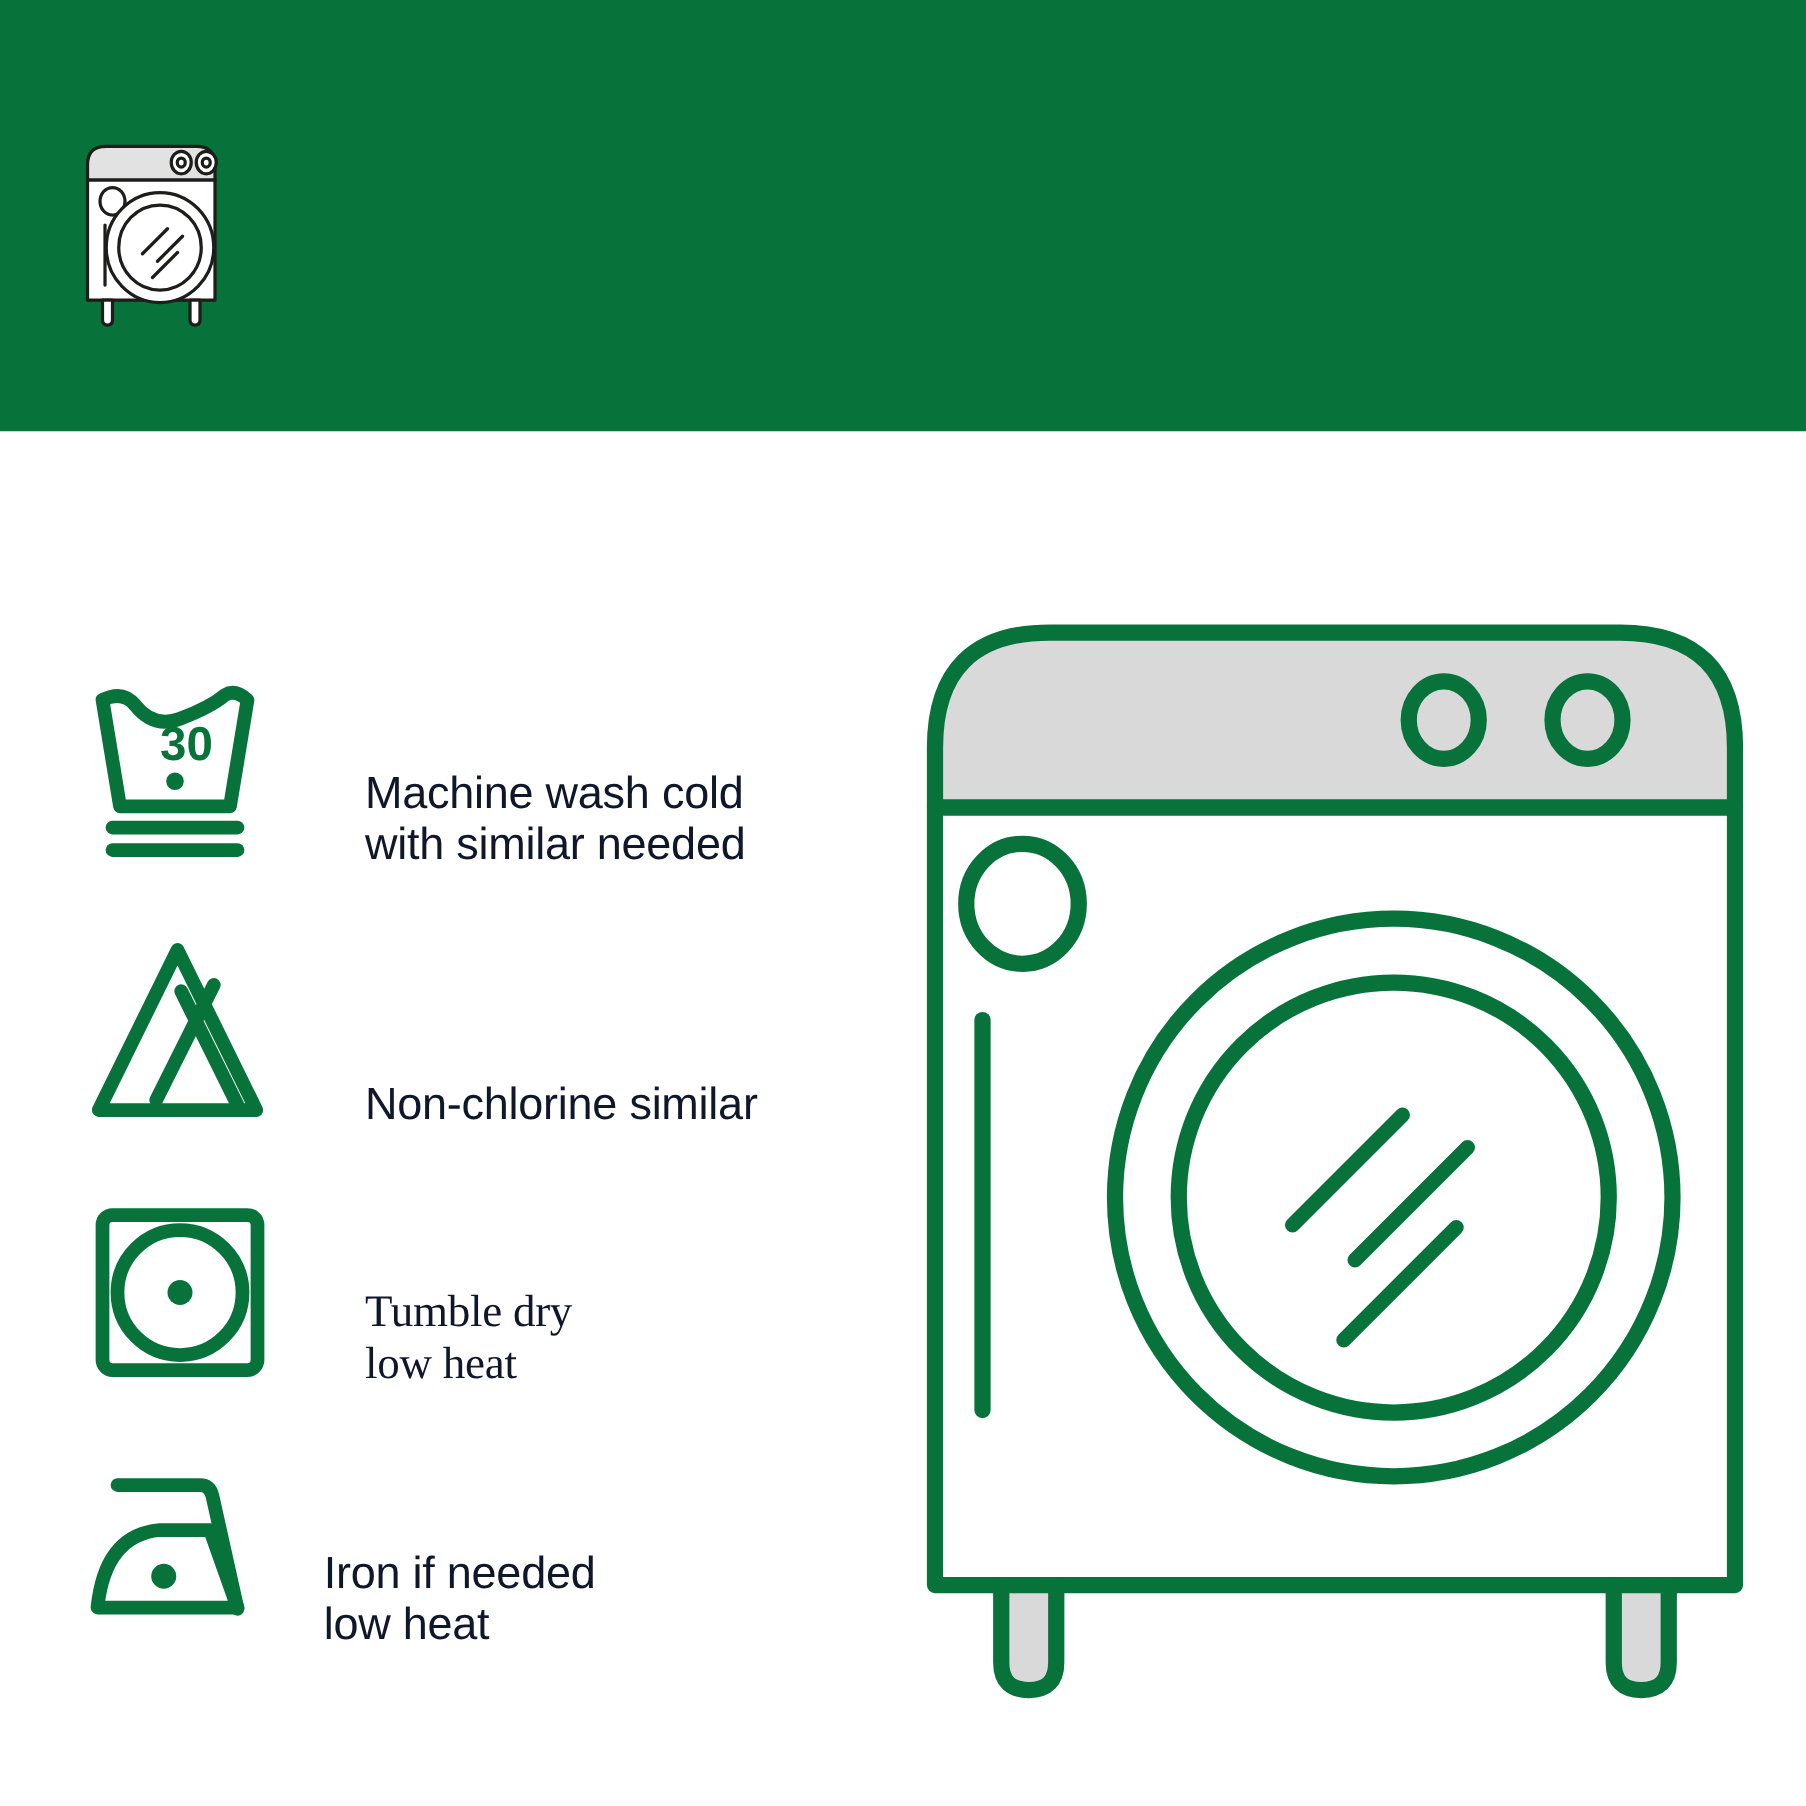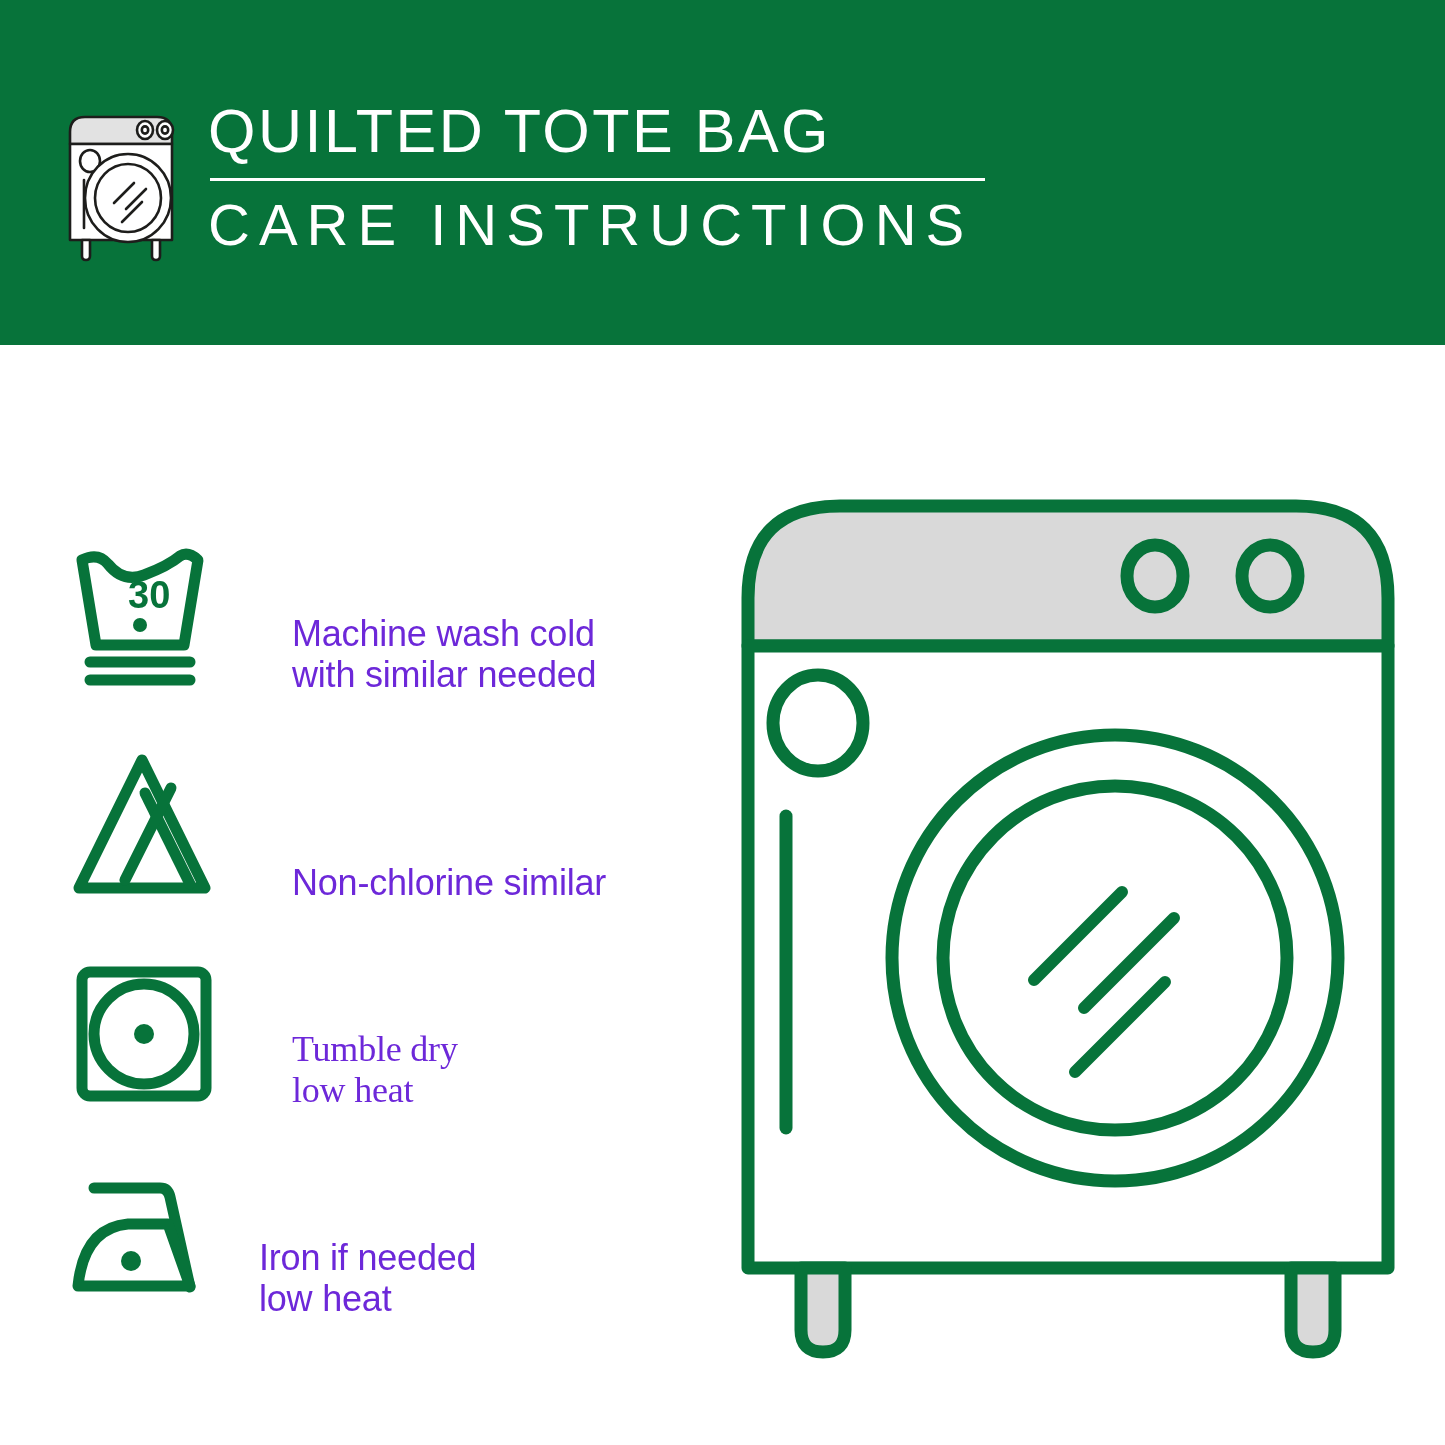--- a/index.html
+++ b/index.html
@@ -80,21 +80,21 @@
     height: 208px;
   }
   .care-icon {
     width: 160px;
     height: 155px;
     flex: 0 0 auto;
   }
   .care-icon svg { display: block; }
   .care-label {
     margin-left: 64px;
-    color: #6d28d9;
+    color: #0f172a;
     font-size: 36px;
     line-height: 41px;
     letter-spacing: -0.2px;
   }
   .care-row-1 .care-label { padding-top: 26px; }
   .care-row-2 .care-label { padding-top: 50px; }
   .care-row-3 .care-label { padding-top: 42px; font-family: Liberation Serif, serif; }
   .care-row-4 .care-label { padding-top: 48px; margin-left: 31px; }
 
   
@@ -130,25 +130,20 @@
             <ellipse cx="66" cy="94" rx="33" ry="34" fill="#ffffff"></ellipse>
             <line x1="52" y1="99" x2="72" y2="79" fill="none"></line>
             <line x1="64" y1="105" x2="84" y2="85" fill="none"></line>
             <line x1="60" y1="118" x2="80" y2="98" fill="none"></line>
             <path d="M20 136 L20 152 Q20 156 24 156 Q28 156 28 152 L28 136 Z" fill="#ffffff"></path>
             <path d="M90 136 L90 152 Q90 156 94 156 Q98 156 98 152 L98 136 Z" fill="#ffffff"></path>
           </g>
         </svg>
       </div>
 
-      <div class="header-text">
-        <div class="title-main">QUILTED TOTE BAG</div>
-        <div class="title-rule"></div>
-        <div class="title-sub">CARE INSTRUCTIONS</div>
-      </div>
 
     </div>
   </div>
 
   <div class="instructions">
 
     <div class="care-row care-row-1">
       <div class="care-icon">
         <svg viewBox="0 0 160 155" width="160" height="155" aria-hidden="true">
           <g fill="none" stroke="#07733a" stroke-width="11" stroke-linecap="round" stroke-linejoin="round">

